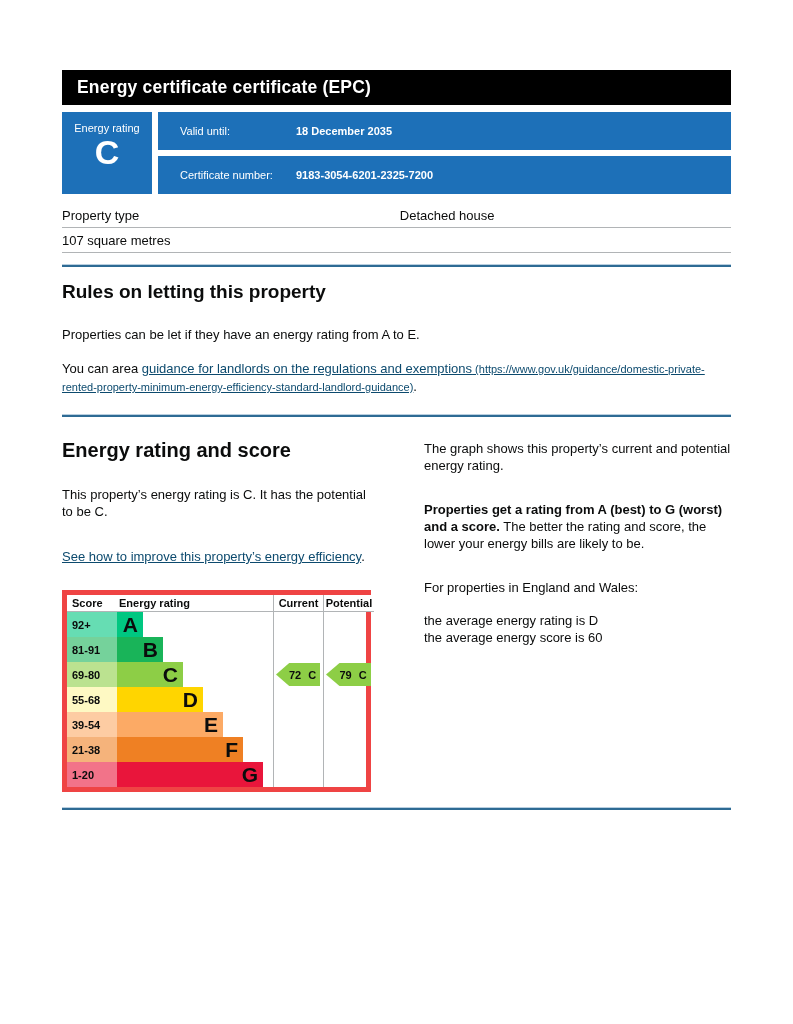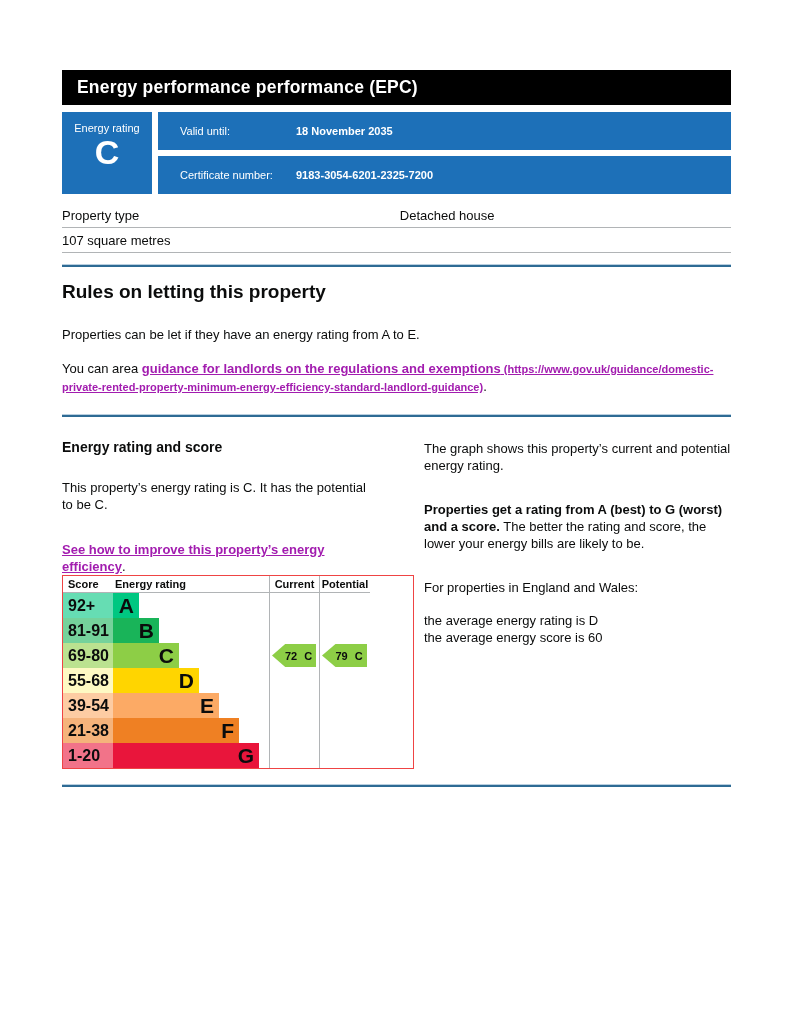--- a/index.html
+++ b/index.html
@@ -44,84 +44,85 @@
     border-top:1px solid #b9cfe0;
     background:#2e6b94;
   }
   .section-break.sb2 { margin-top:18px; }
   .section-break.sb3 { margin-top:15px; }
 
   
   h2.section-heading { font-size:19px; font-weight:bold; margin-top:14px; }
   .body-text { font-size:13px; line-height:17px; }
   .p-gap { margin-top:23px; }
-  a.doc-link { color:#a21caf; text-decoration:underline;font-weight:bold; }
+  a.doc-link { color:#0c4a6e; text-decoration:underline; }
   a.doc-link .link-url { font-size:11px; }
   .black-dot { color:#0b0c0c; }
 
   
   .two-col { display:flex; margin-top:22px; }
   .col-left { width:318px; flex:0 0 318px; }
   .col-right { flex:1; margin-left:44px; padding-top:1px; }
-  .col-left h2 { font-size:14px; font-weight:bold; }
+  .col-left h2 { font-size:20px; font-weight:bold; }
   .col-left .lead { margin-top:24px; }
   .col-left .improve { display:inline-block; margin-top:28px; }
   .col-right .graph-note { margin-top:0; }
   .col-right .rating-explain { margin-top:27px; }
   .col-right .eng-wales { margin-top:27px; }
   .col-right .averages { margin-top:16px; }
 
   
   .epc-chart {
-    width:352px;
-    border:1px solid #ef4444;
+    margin-top:25px;
+    width:309px;
+    border:5px solid #ef4444;
     display:grid;
     grid-template-columns:50px 156px 50px 51px;
     grid-template-rows:17px 175px;
     font-size:11px;
   }
   .chart-h { font-weight:bold; display:flex; align-items:center; border-bottom:1px solid #b1b4b6; background:#fff; }
   .h-score { padding-left:5px; }
   .h-rating { padding-left:2px; }
   .h-current,.h-potential { border-left:1px solid #b1b4b6; justify-content:center; }
   .band-rows { grid-column:1 / 3; grid-row:2; }
   .band-row { display:flex; height:25px; }
-  .score-cell { width:50px; flex:0 0 50px; font-weight:bold; font-size:16px; display:flex; align-items:center; padding-left:5px; }
+  .score-cell { width:50px; flex:0 0 50px; font-weight:bold; font-size:11px; display:flex; align-items:center; padding-left:5px; }
   .band-bar { display:flex; align-items:center; justify-content:flex-end; padding-right:5px; }
   .band-letter { font-size:21px; font-weight:bold; line-height:1; color:#0b0c0c; }
   .arrow-col { grid-row:2; border-left:1px solid #b1b4b6; position:relative; }
   .col-current { grid-column:3; }
   .col-potential { grid-column:4; }
   .rating-arrow {
     position:absolute; left:2px; right:3px; height:23px;
     clip-path:polygon(0 50%, 30% 0, 100% 0, 100% 100%, 30% 100%);
     display:flex; align-items:center; justify-content:center; gap:7px;
     padding-left:9px;
     font-size:11px; font-weight:bold; color:#0b0c0c;
   }
 </style>
 </head>
 <body>
 
 <div class="page">
   <div class="content">
 
     <div class="epc-title-bar">
-      <h1>Energy performance performance (EPC)</h1>
+      <h1>Energy certificate certificate (EPC)</h1>
     </div>
 
     <div class="summary-row">
       <div class="blue-box rating-box">
         <span class="rating-label">Energy rating</span>
         <span class="rating-letter">C</span>
       </div>
       <div class="validity-stack">
         <div class="blue-box">
           <span class="field-label">Valid until:</span>
-          <span class="field-value">18 November 2035</span>
+          <span class="field-value">18 December 2035</span>
         </div>
         <div class="blue-box">
           <span class="field-label">Certificate number:</span>
           <span class="field-value">9183-3054-6201-2325-7200</span>
         </div>
       </div>
     </div>
 
     <div class="property-table">
       <div class="row">

